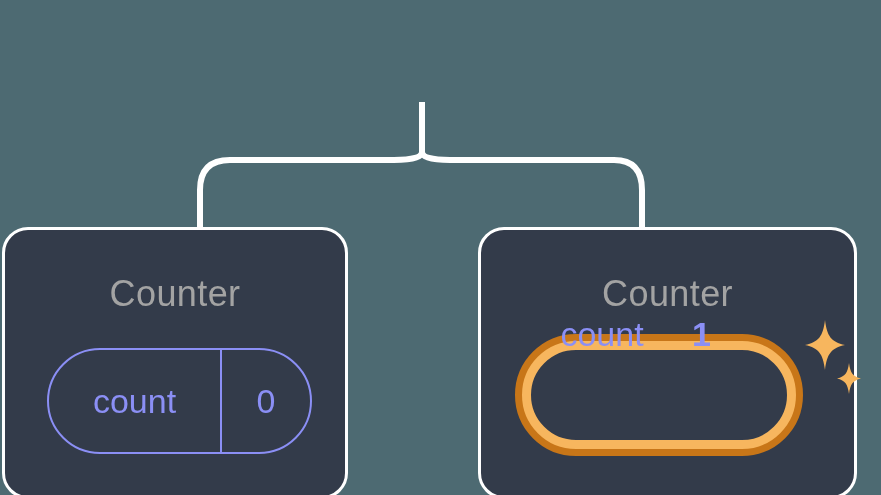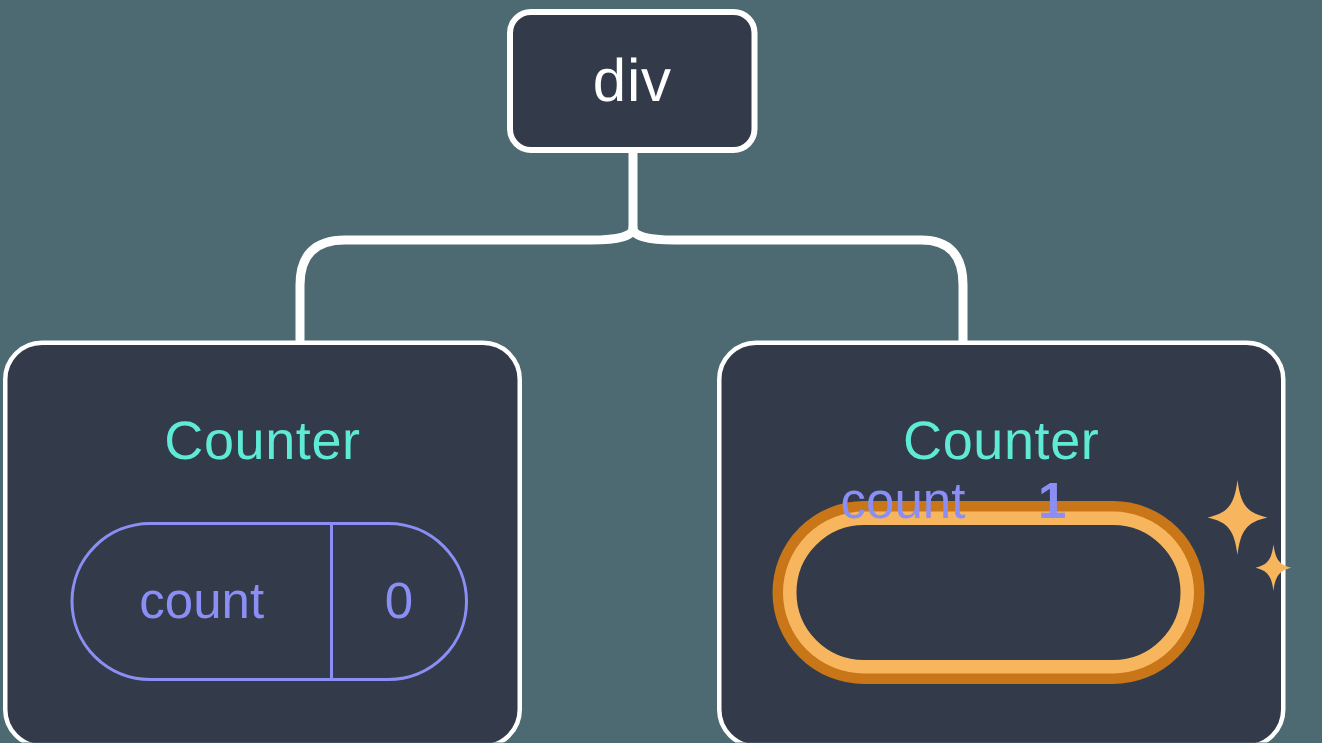--- a/index.html
+++ b/index.html
@@ -71,21 +71,21 @@
     top: 227px;
     width: 379px;
     height: 272px;
   }
   .card-title {
     position: absolute;
     left: 0;
     right: 0;
     top: 46px;
     text-align: center;
-    color: #5eead4;
+    color: #a3a3a3;
     font-size: 36px;
     line-height: 1;
     letter-spacing: 0.4px;
   }
 
   
   .pill-wrap {
     position: absolute;
     text-decoration: underline;
   }
@@ -198,23 +198,20 @@
 </head>
 <body>
 
 <div id="stage">
 
   <svg id="connectors" viewBox="0 0 881 495" width="881" height="495" aria-hidden="true">
     <path d="M 422 102 L 422 152" fill="none" stroke="#ffffff" stroke-width="6" stroke-linecap="butt"></path>
     <path d="M 200 227 L 200 190 Q 200 160 230 160 L 394 160 Q 422 160 422 152 Q 422 160 450 160 L 614 160 Q 642 160 642 190 L 642 227" fill="none" stroke="#ffffff" stroke-width="6" stroke-linecap="round" stroke-linejoin="round"></path>
   </svg>
 
-  <div class="node-root">
-    <span class="node-root-label">div</span>
-  </div>
 
   <div class="card card-left">
     <div class="card-title">Counter</div>
 
     <div class="pill-wrap pill-wrap-left">
       <div class="pill pill-plain">
         <div class="pill-key">count</div>
         <div class="pill-val">0</div>
       </div>
     </div>

